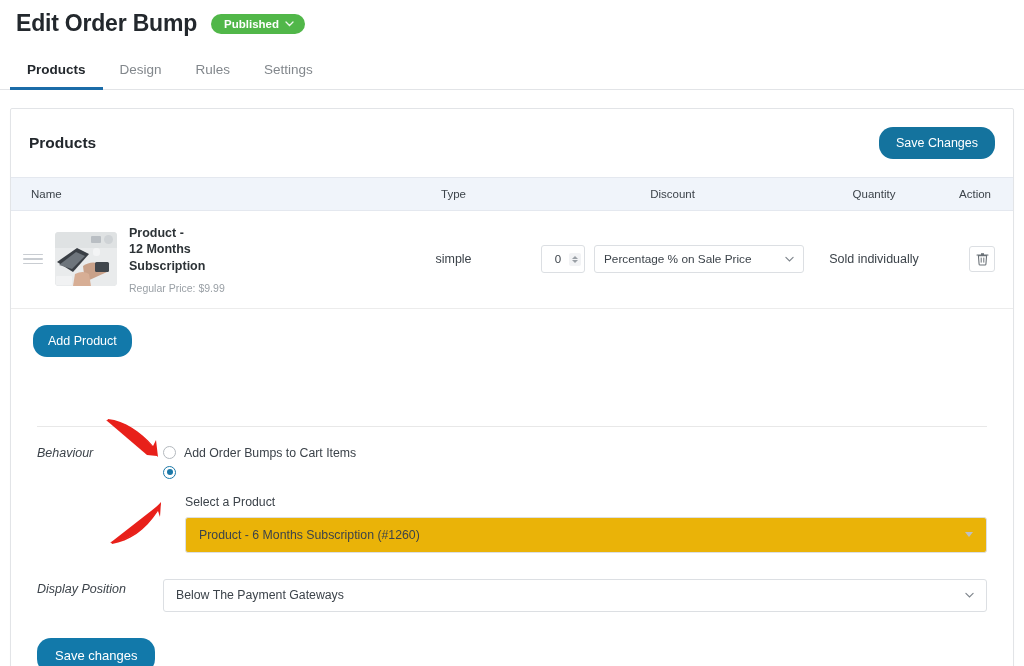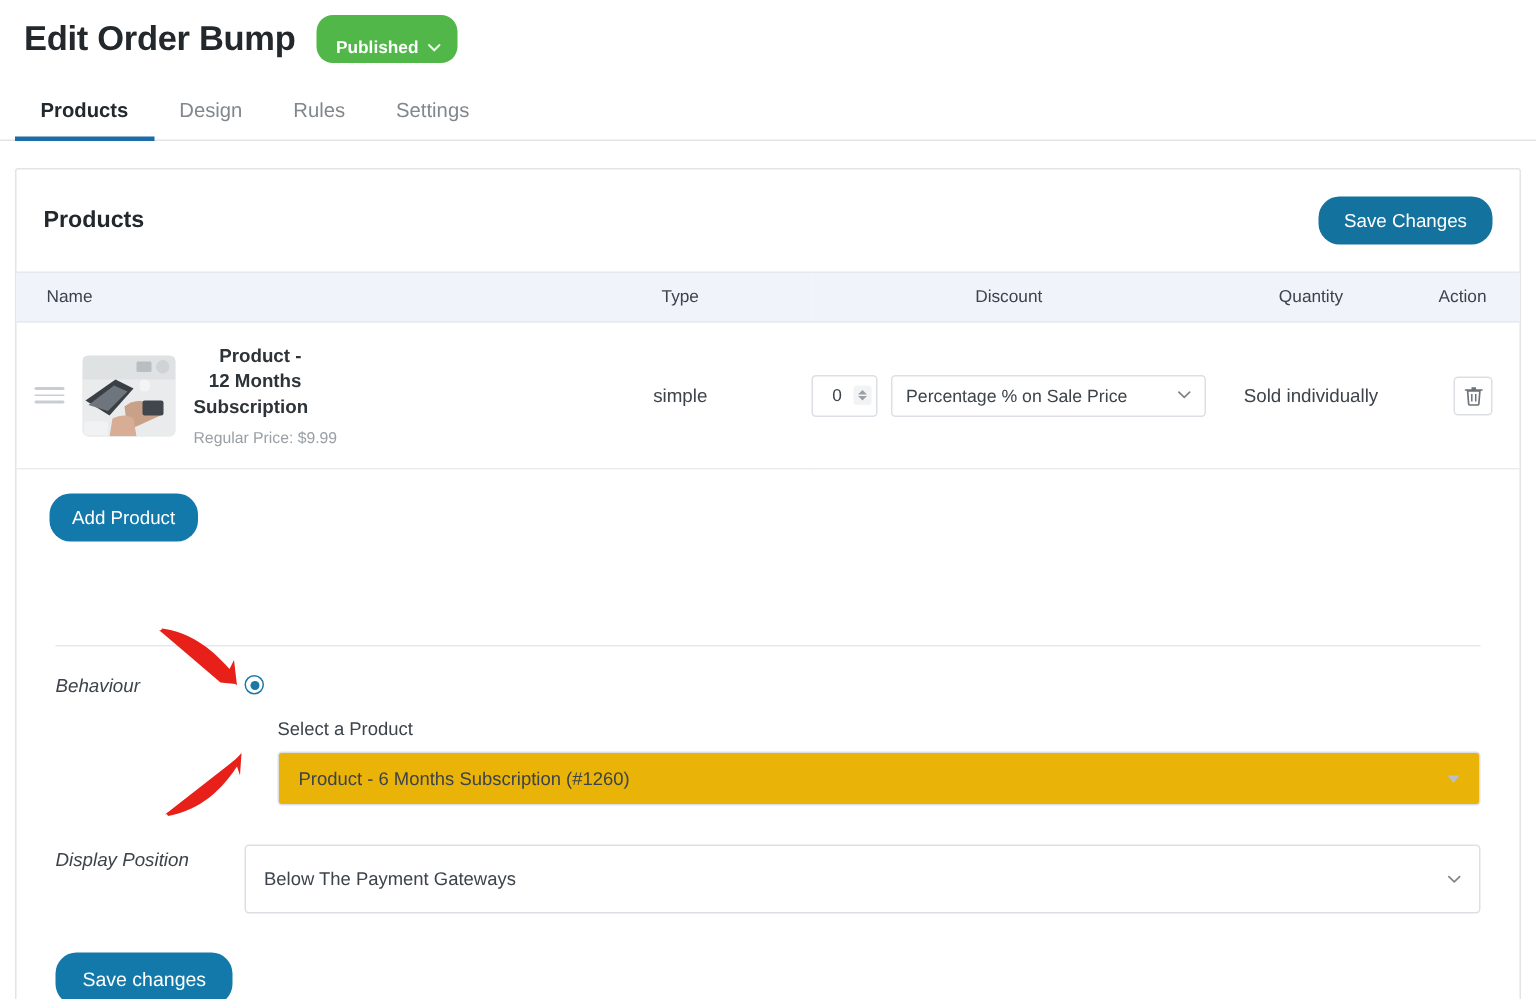--- a/index.html
+++ b/index.html
@@ -15,21 +15,21 @@
   
   .page-head { padding:10px 16px 0 16px; display:flex; align-items:center; gap:14px; }
   .page-title {
     font-size:23px; font-weight:bold; letter-spacing:-0.2px;
     color:#23282d; line-height:1.2; margin:0;
   }
   .status-badge {
     display:inline-flex; align-items:center; gap:6px;
     background:#51b749; color:#fff;
     font-size:11.5px; font-weight:bold;
-    padding:16px 11px 4px 13px; border-radius:11px;
+    padding:4px 11px 4px 13px; border-radius:11px;
     white-space:nowrap;
   }
   .status-badge .chev { opacity:.9; display:block; }
 
   
   .tabs {
     display:flex; gap:0; padding:0 0 0 10px;
     border-bottom:1px solid #e2e4e7;
     margin-top:14px;
   }
@@ -98,21 +98,21 @@
 
   .thumb {
     width:62px; height:54px; border-radius:4px; flex:0 0 auto;
     overflow:hidden; background:#dfe2e4; position:relative;
   }
   .thumb svg { display:block; width:100%; height:100%; }
 
   .prod-text { display:flex; flex-direction:column; }
   .prod-name {
     font-size:12.5px; font-weight:bold; color:#2d3337;
-    line-height:1.34; max-width:72px;text-align:right;
+    line-height:1.34; max-width:72px;
   }
   .prod-price { font-size:10.5px; color:#9aa0a6; margin-top:7px; white-space:nowrap; }
 
   .cell-type { text-align:center; color:#3c434a; font-size:12px; }
 
   .cell-discount { text-align:center; }
   .discount-wrap { display:flex; align-items:center; justify-content:center; gap:9px; }
   .num-input {
     display:flex; align-items:center;
     border:1px solid #dcdfe3; border-radius:3px; background:#fff;
@@ -175,21 +175,21 @@
     display:flex; align-items:center; justify-content:space-between;
     border:1px solid #dcdfe3; border-radius:3px; background:#eab308;
     height:36px; padding:0 13px; font-size:12.3px; color:#3c434a;
     cursor:pointer;
   }
   .select2 .caret { width:0;height:0;border-left:4px solid transparent;border-right:4px solid transparent;border-top:5px solid #bcc0c4; }
 
   .select-wide {
     display:flex; align-items:center; justify-content:space-between;
     border:1px solid #dcdfe3; border-radius:3px; background:#fff;
-    height:46px; padding:0 12px; font-size:12.3px; color:#3c434a;
+    height:33px; padding:0 12px; font-size:12.3px; color:#3c434a;
     cursor:pointer;
   }
 
   .save-row { padding:26px 0 24px 26px; }
 
   
   .arrow { position:absolute; pointer-events:none; }
   #arrow-behaviour { left:104px; top:416px; }
   #arrow-product  { left:108px; top:500px; }
 </style>
@@ -301,20 +301,24 @@
     <button class="btn btn-add-product">Add Product</button>
   </div>
 
   <div class="settings-sec">
     <hr class="settings-divider">
 
     <div class="field-row">
       <div class="field-label">Behaviour</div>
       <div class="field-body">
 
+        <div class="radio-line">
+          <span class="radio"></span>
+          <span class="radio-label">Add Order Bumps to Cart Items</span>
+        </div>
 
         <div class="radio-line">
           <span class="radio checked"></span>
         </div>
 
         <div class="sub-label">Select a Product</div>
 
         <div class="select2">
           <span>Product - 6 Months Subscription (#1260)</span>
           <span class="caret"></span>

